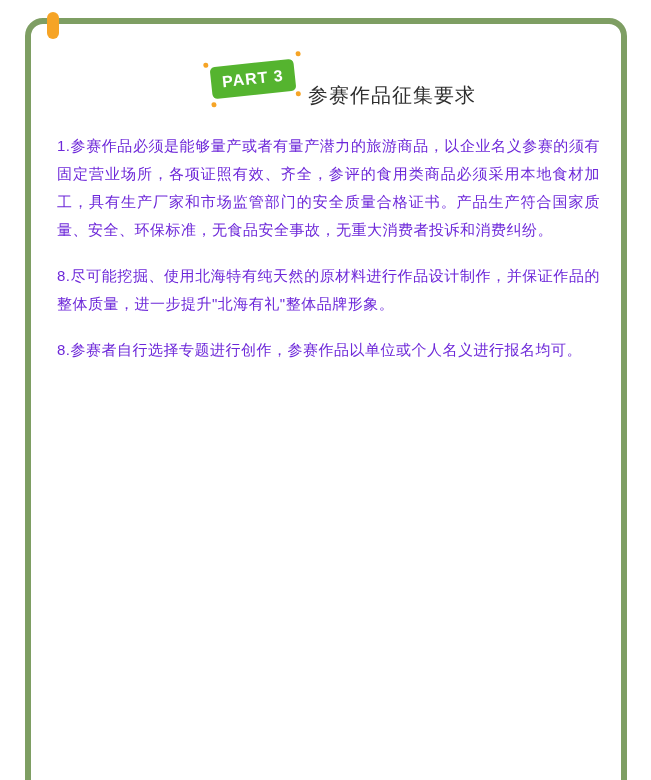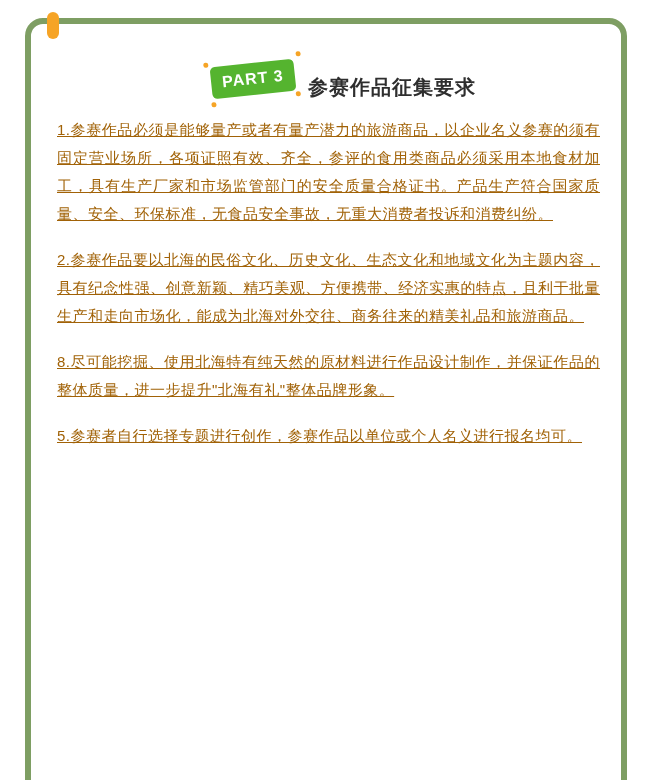--- a/index.html
+++ b/index.html
@@ -68,40 +68,39 @@
     border-radius: 50%;
     background: #f6a426;
   }
   .dot-tl { left: -6px;  top: -5px; }
   .dot-tr { right: -8px; top: -7px; }
   .dot-bl { left: -2px;  bottom: -8px; }
   .dot-br { right: -4px; bottom: -6px; }
   .section-title {
     position: absolute;
     left: 308px;
-    top: 60px;
+    top: 68px;
     font-size: 20px;
-    font-weight: bold;
+    font-weight: normal;
     color: #2e2e2e;
     letter-spacing: 1px;
     white-space: nowrap;
     margin-top: 14px;
   }
   
   .content {
     position: absolute;
     left: 57px;
-    top: 116px;
+    top: 132px;
     width: 543px;
     font-size: 15px;
     line-height: 28px;
-    color: #a16207;
+    color: #6d28d9;
     text-align: justify;
     letter-spacing: 0.5px;
-    text-decoration: underline;
   }
   .content p {
     margin: 0 0 18px 0;
   }
 </style>
 </head>
 <body>
 
 <div class="page">
 
@@ -114,18 +113,17 @@
     <span class="dot dot-tl"></span>
     <span class="dot dot-tr"></span>
     <span class="dot dot-bl"></span>
     <span class="dot dot-br"></span>
   </div>
 
   <h1 class="section-title">参赛作品征集要求</h1>
 
   <div class="content">
     <p>1.参赛作品必须是能够量产或者有量产潜力的旅游商品，以企业名义参赛的须有固定营业场所，各项证照有效、齐全，参评的食用类商品必须采用本地食材加工，具有生产厂家和市场监管部门的安全质量合格证书。产品生产符合国家质量、安全、环保标准，无食品安全事故，无重大消费者投诉和消费纠纷。</p>
-    <p>2.参赛作品要以北海的民俗文化、历史文化、生态文化和地域文化为主题内容，具有纪念性强、创意新颖、精巧美观、方便携带、经济实惠的特点，且利于批量生产和走向市场化，能成为北海对外交往、商务往来的精美礼品和旅游商品。</p>
     <p>8.尽可能挖掘、使用北海特有纯天然的原材料进行作品设计制作，并保证作品的整体质量，进一步提升"北海有礼"整体品牌形象。</p>
-    <p>5.参赛者自行选择专题进行创作，参赛作品以单位或个人名义进行报名均可。</p>
+    <p>8.参赛者自行选择专题进行创作，参赛作品以单位或个人名义进行报名均可。</p>
   </div>
 
 </div>
 
 </body></html>

